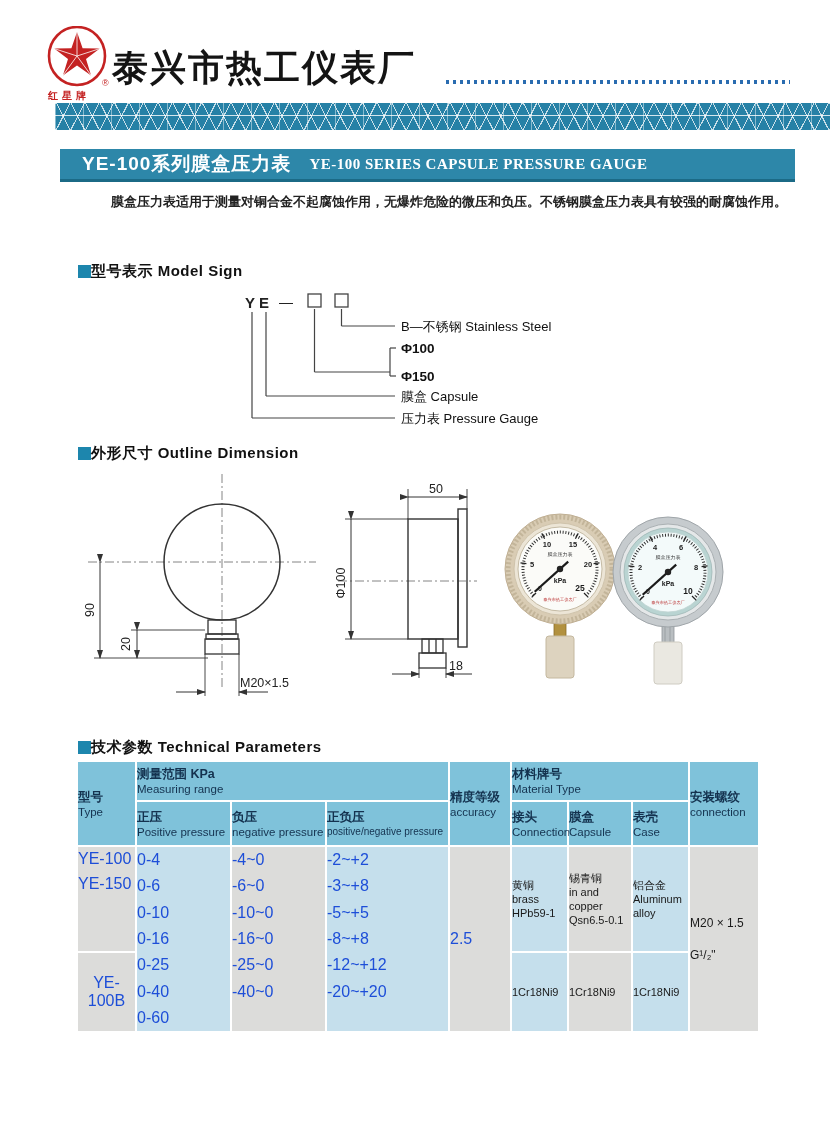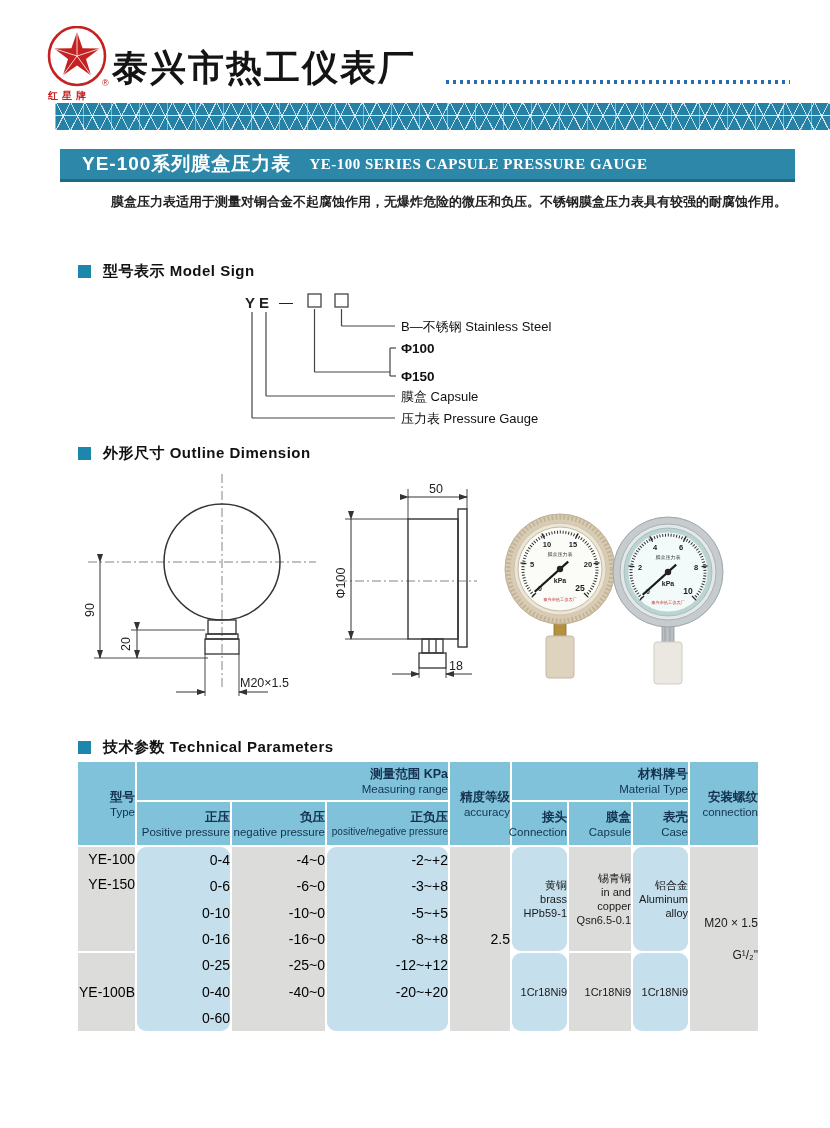--- a/index.html
+++ b/index.html
@@ -24,47 +24,47 @@
   #title-bar { position:absolute; left:60px; top:149px; width:735px; height:33px; background:#2d87a9;
     border-bottom:3px solid #1b6a86; color:#fff; display:flex; align-items:center; padding-left:22px; }
   #title-bar .cn { font-size:19px; font-weight:bold; letter-spacing:1px; }
   #title-bar .en { font-size:15px; font-weight:bold; font-family:"Liberation Serif","DejaVu Serif",serif; margin-left:18px; letter-spacing:.5px; }
 
   
   #intro-cn { position:absolute; left:85px; top:192px; width:706px; font-size:13px; font-weight:600; color:#222; text-indent:2em; line-height:20px; }
   #intro-en { position:absolute; left:85px; top:215px; width:712px; font-size:13.2px; color:#333; text-indent:3.5em; line-height:20px; text-align:justify; }
 
   
-  .section-heading { position:absolute; left:78px; display:flex; align-items:center; gap:12px; }
+  .section-heading { position:absolute; left:78px; display:flex; align-items:center; gap:0; }
   .section-heading .sq { width:13px; height:13px; background:#1d86ad; flex:0 0 auto; }
   .section-heading .txt { font-size:15px; font-weight:bold; color:#111; letter-spacing:.5px; }
   #heading-model { top:262px; }
   #heading-outline { top:444px; }
   #heading-params { top:738px; }
 
   
   svg text { font-family:"Liberation Sans","DejaVu Sans",sans-serif; }
   #model-diagram { position:absolute; left:235px; top:286px; }
   #front-view { position:absolute; left:78px; top:468px; }
   #side-view { position:absolute; left:330px; top:468px; }
   #gauge-left { position:absolute; left:498px; top:505px; }
   #gauge-right { position:absolute; left:606px; top:508px; }
 
   
   #param-table { position:absolute; left:78px; top:762px; width:680px; display:grid;
     grid-template-columns:57px 93px 93px 121px 60px 55px 62px 55px 1fr;
     grid-template-rows:38px 43px repeat(7, 24.6px); gap:2px; background:#fff; }
-  #param-table > div { display:flex; flex-direction:column; align-items:flex-end; justify-content:center; text-align:center; }
+  #param-table > div { display:flex; flex-direction:column; align-items:flex-start; justify-content:center; text-align:center; }
   .hcell { background:#7fc2da; color:#14324f; }
   .hcell .cn { font-size:12.5px; font-weight:bold; line-height:16px; }
   .hcell .en { font-size:11.5px; line-height:14px; }
   .hcell .en.small { font-size:10px; }
-  .cell-blue { background:#c5dfec;border-radius:9px; }
+  .cell-blue { background:#c5dfec; }
   .cell-grey { background:#dcdcda; }
-  .vcell { font-size:14px; color:#000000; }
+  .vcell { font-size:16px; color:#1d4ed8; }
   .stack7 { justify-content:stretch !important; }
   .stack7 > div { flex:1; display:flex; align-items:center; justify-content:center; }
   .type-top { justify-content:flex-start !important; }
   .type-top > div { height:24.6px; display:flex; align-items:center; justify-content:center; }
   .matcell .line { font-size:11px; line-height:14px; color:#1a1a1a; }
   .screwcell .line { font-size:12px; line-height:16px; color:#1a1a1a; }
   .screwcell .gap { height:16px; }
 
   
   .c1{grid-column:1} .c2{grid-column:2} .c3{grid-column:3} .c4{grid-column:4} .c5{grid-column:5}

